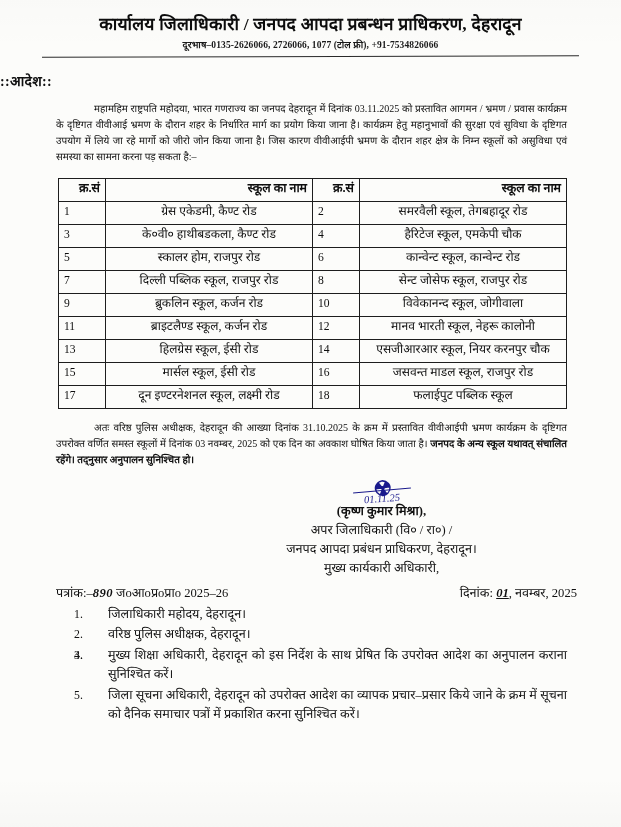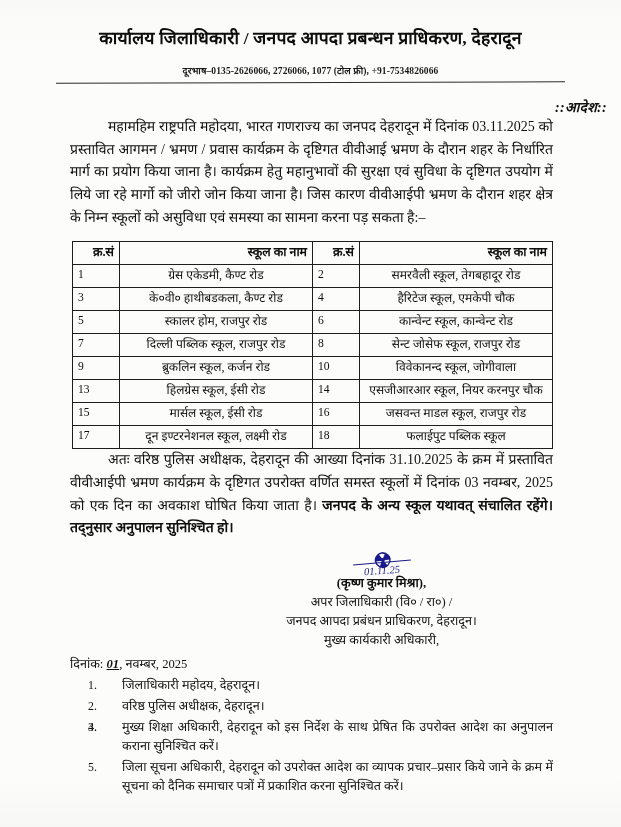--- a/index.html
+++ b/index.html
@@ -14,21 +14,21 @@
     font-family: "Liberation Serif", "DejaVu Serif", serif;
     color: #111;
     overflow: hidden;
     position: relative;
   }
   .page {
     position: relative;
     width: 621px;
     height: 827px;
     box-sizing: border-box;
-    padding: 14px;
+    padding: 0;
     background:
       linear-gradient(180deg, rgba(0,0,0,0.012) 0%, rgba(0,0,0,0) 6%, rgba(0,0,0,0) 94%, rgba(0,0,0,0.02) 100%),
       #fcfcfa;
   }
 
   
   .letterhead {
     text-align: center;
     padding-top: 14px;
   }
@@ -36,45 +36,44 @@
     font-family: "Liberation Serif", "DejaVu Serif", serif;
     font-size: 17.5px;
     font-weight: 700;
     letter-spacing: 0.2px;
     color: #0d0d0d;
     line-height: 1.25;
   }
   .phones {
     font-size: 9.5px;
     font-weight: 700;
-    margin-top: 14px;
+    margin-top: 2px;
     color: #1a1a1a;
     letter-spacing: 0.1px;
   }
   .rule {
     margin: 5px 42px 0 42px;
     border: 0;
     border-top: 1.3px solid #2a2a2a;
     transform: rotate(-0.15deg);
   }
 
   
   .order-heading {
-    text-align: right;
+    text-align: left;
     font-size: 14px;
     font-weight: 700;
     margin-top: 14px;
     letter-spacing: 0.3px;
-    font-style: italic;
   }
 
   
   .body-para {
-    margin: 0 54px 0 56px;
-    font-size: 14px;
+    margin: 11px 54px 0 56px;
+    font-size: 10px;
     line-height: 1.62;
     text-align: justify;
     text-justify: inter-word;
     color: #101010;
   }
   .body-para.indent {
     text-indent: 38px;
   }
   .body-para .bold {
     font-weight: 700;
@@ -272,20 +271,26 @@
             <td class="sn">8</td>
             <td class="nm">सेन्ट जोसेफ स्कूल, राजपुर रोड</td>
           </tr>
           <tr>
             <td class="sn">9</td>
             <td class="nm">ब्रुकलिन स्कूल, कर्जन रोड</td>
             <td class="sn">10</td>
             <td class="nm">विवेकानन्द स्कूल, जोगीवाला</td>
           </tr>
           <tr>
+            <td class="sn">11</td>
+            <td class="nm">ब्राइटलैण्ड स्कूल, कर्जन रोड</td>
+            <td class="sn">12</td>
+            <td class="nm">मानव भारती स्कूल, नेहरू कालोनी</td>
+          </tr>
+          <tr>
             <td class="sn">13</td>
             <td class="nm">हिलग्रेस स्कूल, ईसी रोड</td>
             <td class="sn">14</td>
             <td class="nm">एसजीआरआर स्कूल, नियर करनपुर चौक</td>
           </tr>
           <tr>
             <td class="sn">15</td>
             <td class="nm">मार्सल स्कूल, ईसी रोड</td>
             <td class="sn">16</td>
             <td class="nm">जसवन्त माडल स्कूल, राजपुर रोड</td>
@@ -308,20 +313,21 @@
       <span class="sig-underline"></span>
       <span class="sig-date">01.11.25</span>
     </div>
     <span class="sig-line sig-name">(कृष्ण कुमार मिश्रा),</span>
     <span class="sig-line">अपर जिलाधिकारी (वि० / रा०) /</span>
     <span class="sig-line">जनपद आपदा प्रबंधन प्राधिकरण, देहरादून।</span>
     <span class="sig-line">मुख्य कार्यकारी अधिकारी,</span>
   </div>
 
   <div class="ref-row">
+    <div class="ref-left"><span>पत्रांक:–</span><span class="num">890</span> <span>जoआoप्रoप्राo  2025–26</span></div>
     <div class="ref-right"><span>दिनांक:</span> <span class="daynum">01</span><span>, नवम्बर, 2025</span></div>
   </div>
 
 
   <ol class="recipients">
       <li><span class="marker">1.</span><span>जिलाधिकारी महोदय, देहरादून।</span></li>
       <li><span class="marker">2.</span><span>वरिष्ठ पुलिस अधीक्षक, देहरादून।</span></li>
       <li><span class="marker">3.</span></li>
       <li><span class="marker">4.</span><span>मुख्य शिक्षा अधिकारी, देहरादून को इस निर्देश के साथ प्रेषित कि उपरोक्त आदेश का अनुपालन कराना सुनिश्चित करें।</span></li>
       <li><span class="marker">5.</span><span>जिला सूचना अधिकारी, देहरादून को उपरोक्त आदेश का व्यापक प्रचार–प्रसार किये जाने के क्रम में सूचना को दैनिक समाचार पत्रों में प्रकाशित करना सुनिश्चित करें।</span></li>

